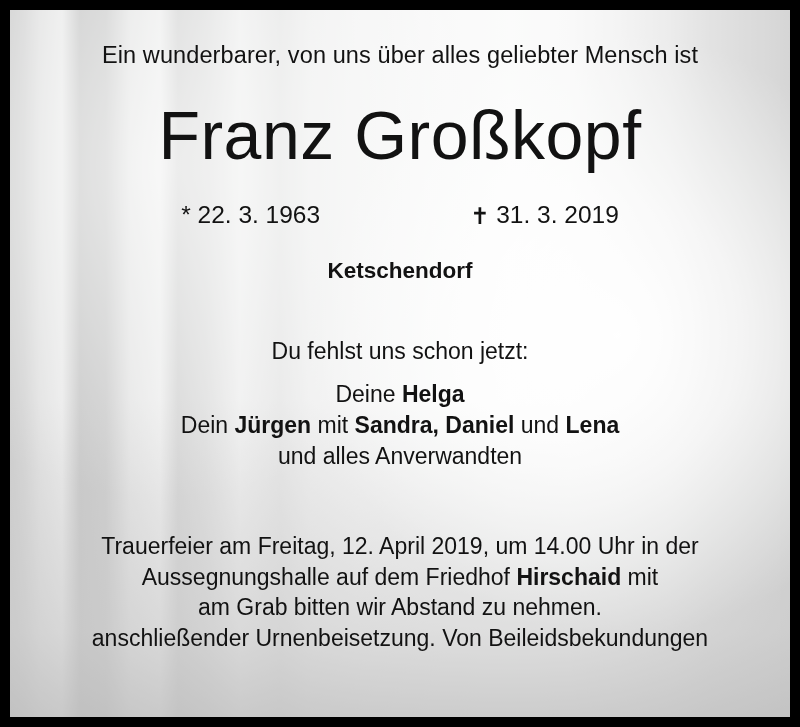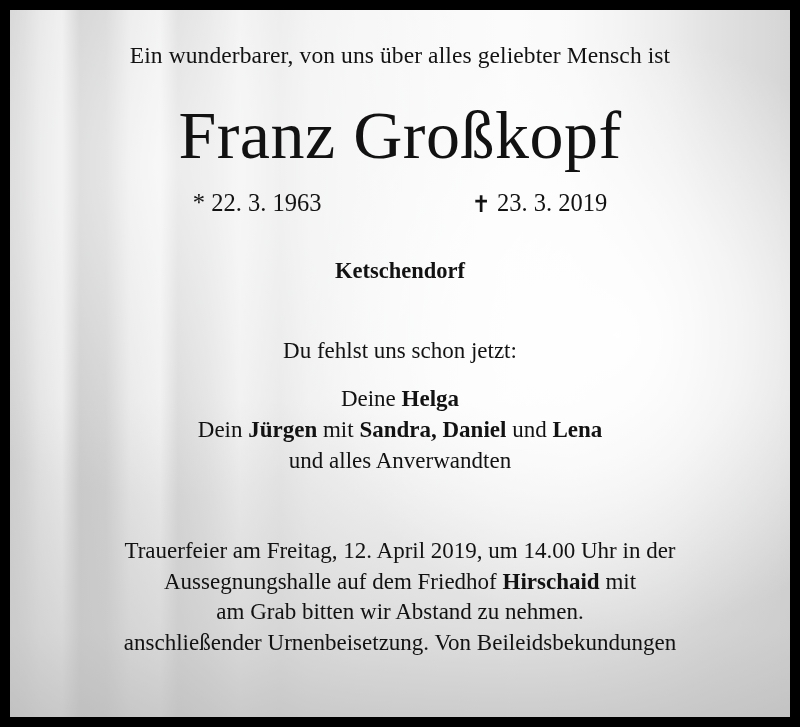--- a/index.html
+++ b/index.html
@@ -45,59 +45,58 @@
     position: absolute;
     inset: 0;
     background: rgba(255,255,255,0.58);
   }
   .content {
     position: relative;
     z-index: 2;
     text-align: center;
     color: #121212;
     padding: 30px 34px 16px 34px;
-    font-family: Liberation Serif, serif;
   }
   .intro {
     font-size: 23.5px;
     line-height: 1.28;
     letter-spacing: 0.1px;
   }
   .name {
     margin-top: 30px;
     font-size: 68px;
     font-weight: 400;
     letter-spacing: 0.5px;
     line-height: 1.05;
   }
   .dates {
-    margin-top: 18px;
+    margin-top: 30px;
     display: flex;
     justify-content: center;
     gap: 150px;
     font-size: 24.5px;
   }
   .dates .item {
     white-space: nowrap;
   }
   .cross {
     font-size: 23px;
     vertical-align: -1px;
   }
   .place {
-    margin-top: 40px;
+    margin-top: 28px;
     font-size: 22.5px;
     font-weight: bold;
   }
   .missing {
     margin-top: 54px;
     font-size: 23px;
   }
   .family {
-    margin-top: 20px;
+    margin-top: 14px;
     font-size: 23px;
     line-height: 1.33;
   }
   .family b { font-weight: bold; }
   .ceremony {
     margin-top: 60px;
     font-size: 23px;
     line-height: 1.33;
   }
   .ceremony b { font-weight: bold; }
@@ -115,21 +114,21 @@
     <div class="intro">
       <div class="line">Ein wunderbarer, von uns über alles geliebter Mensch ist</div>
     </div>
 
     <div class="name">Franz Großkopf</div>
 
     <div class="dates">
       <div class="item">* 22. 3. 1963</div>
       <div class="item">
         <span class="cross">✝</span>
-        <span>23. 3. 2019</span>
+        <span>31. 3. 2019</span>
       </div>
     </div>
 
     <div class="place">Ketschendorf</div>
 
     <div class="missing">Du fehlst uns schon jetzt:</div>
 
     <div class="family">
       <div class="line">
         <span>Deine </span><b>Helga</b>

